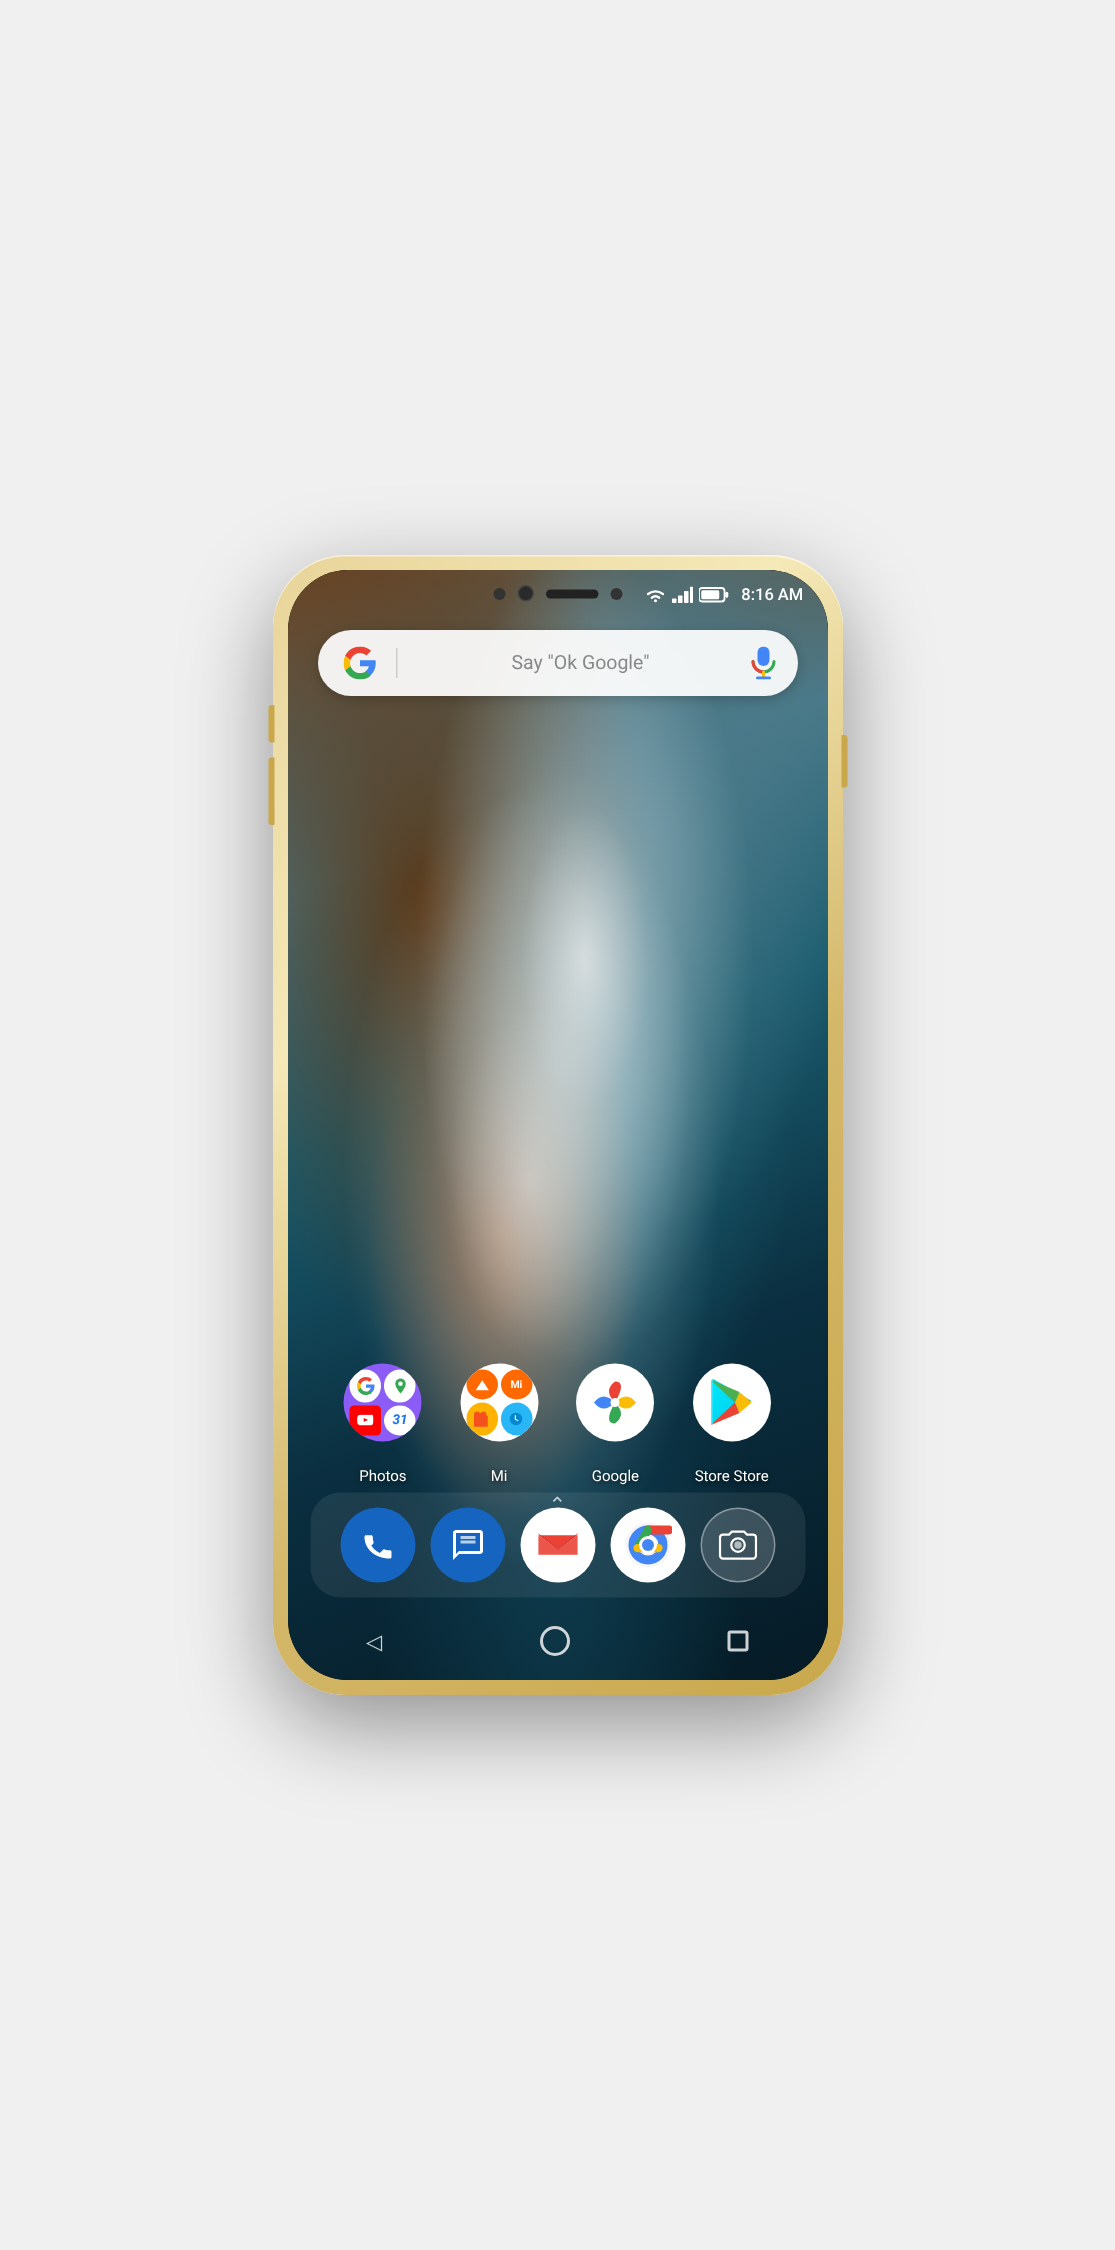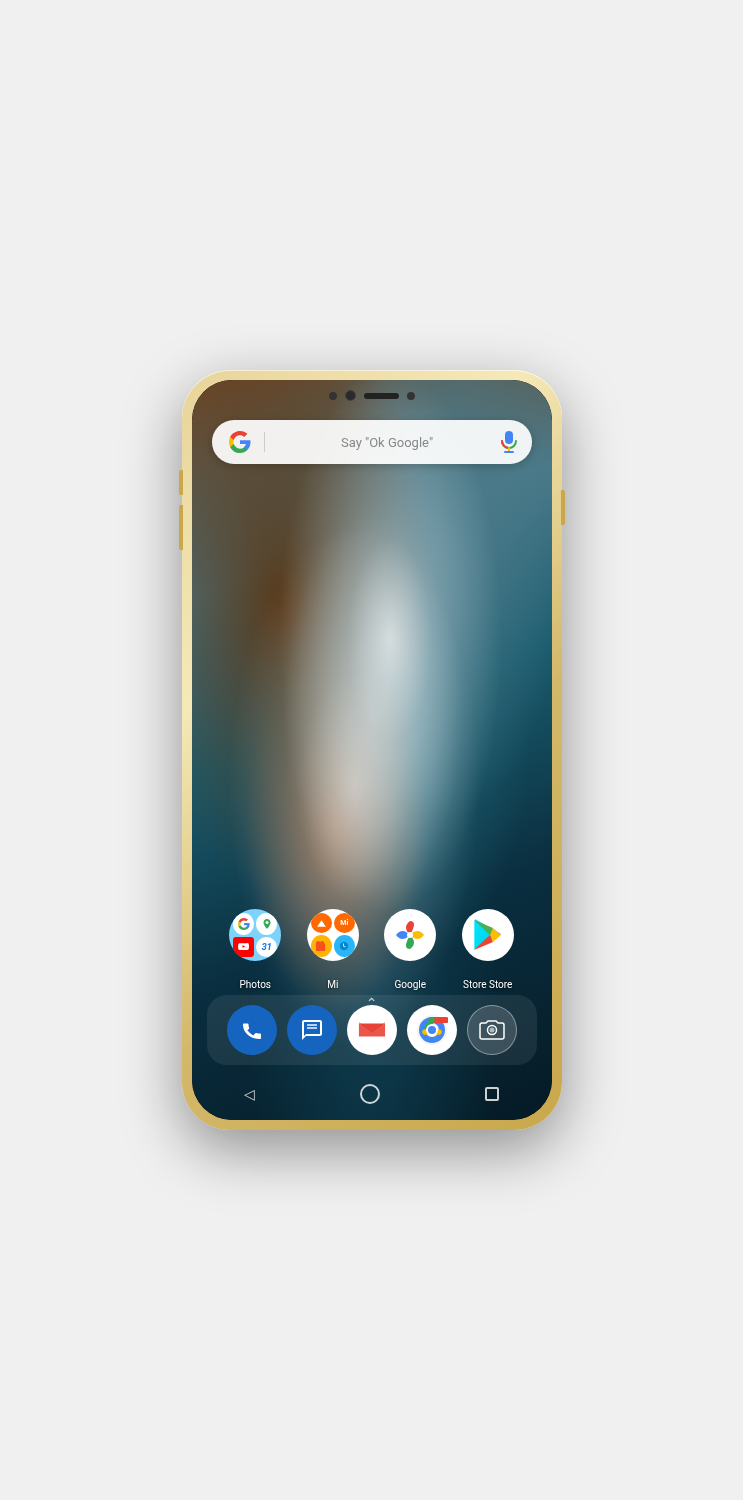--- a/index.html
+++ b/index.html
@@ -179,21 +179,21 @@
     }
     .app-label {
       color: white;
       font-size: 10px;
       text-align: center;
       text-shadow: 0 1px 3px rgba(0,0,0,0.7);
     }
 
     
     .google-folder {
-      background: #7dd3fc;
+      background: #8b5cf6;
       font-style: italic;
     }
     .folder-grid {
       display: grid;
       grid-template-columns: 1fr 1fr;
       gap: 2px;
       padding: 4px;
       width: 100%; height: 100%;
     }
     .folder-app {
@@ -308,20 +308,45 @@
       <div class="camera-dot"></div>
       <div class="speaker-slot"></div>
       <div class="sensor-dot"></div>
     </div>
 
     <div class="screen">
 
       <div class="wallpaper"></div>
       <div class="wave-overlay"></div>
 
+      <div class="status-bar">
+        <div class="status-icons">
+
+          <svg width="14" height="11" viewBox="0 0 14 11">
+            <path d="M7 9.5 L7 9.5" stroke="white" stroke-width="2" stroke-linecap="round"></path>
+            <path d="M4.5 7.5 Q7 5.5 9.5 7.5" stroke="white" stroke-width="1.5" fill="none" stroke-linecap="round"></path>
+            <path d="M2 5 Q7 1.5 12 5" stroke="white" stroke-width="1.5" fill="none" stroke-linecap="round"></path>
+          </svg>
+
+          <svg width="14" height="11" viewBox="0 0 14 11">
+            <rect x="0" y="8" width="3" height="3" fill="white" rx="0.5"></rect>
+            <rect x="4" y="6" width="3" height="5" fill="white" rx="0.5"></rect>
+            <rect x="8" y="3" width="3" height="8" fill="white" rx="0.5"></rect>
+            <rect x="12" y="0" width="2" height="11" fill="white" rx="0.5"></rect>
+
+          </svg>
+
+          <svg width="20" height="11" viewBox="0 0 20 11">
+            <rect x="0" y="1" width="17" height="9" rx="2" stroke="white" stroke-width="1.2" fill="none"></rect>
+            <rect x="17.5" y="3.5" width="2" height="4" rx="1" fill="white"></rect>
+            <rect x="1.5" y="2.5" width="12" height="6" rx="1" fill="white"></rect>
+          </svg>
+          <span class="status-time">8:16 AM</span>
+        </div>
+      </div>
 
       <div class="search-bar">
         <div class="google-g">
           <svg width="22" height="22" viewBox="0 0 22 22">
             <path d="M21.5 11.25c0-.7-.06-1.4-.18-2.07H11v3.91h5.9c-.25 1.35-1.02 2.49-2.17 3.26v2.71h3.51C20.13 17.16 21.5 14.45 21.5 11.25z" fill="#4285F4"></path>
             <path d="M11 22c2.97 0 5.46-.98 7.28-2.65l-3.51-2.71c-.98.66-2.23 1.05-3.77 1.05-2.9 0-5.36-1.96-6.24-4.6H1.13v2.8C2.94 19.53 6.73 22 11 22z" fill="#34A853"></path>
             <path d="M4.76 13.09A6.6 6.6 0 0 1 4.37 11c0-.72.12-1.42.34-2.09V6.11H1.13A10.98 10.98 0 0 0 0 11c0 1.77.42 3.45 1.13 4.89l3.63-2.8z" fill="#FBBC05"></path>
             <path d="M11 4.35c1.63 0 3.1.56 4.25 1.66l3.19-3.19C16.45 1.09 13.96 0 11 0 6.73 0 2.94 2.47 1.13 6.11l3.63 2.8C5.64 6.31 8.1 4.35 11 4.35z" fill="#EA4335"></path>
           </svg>
         </div>

